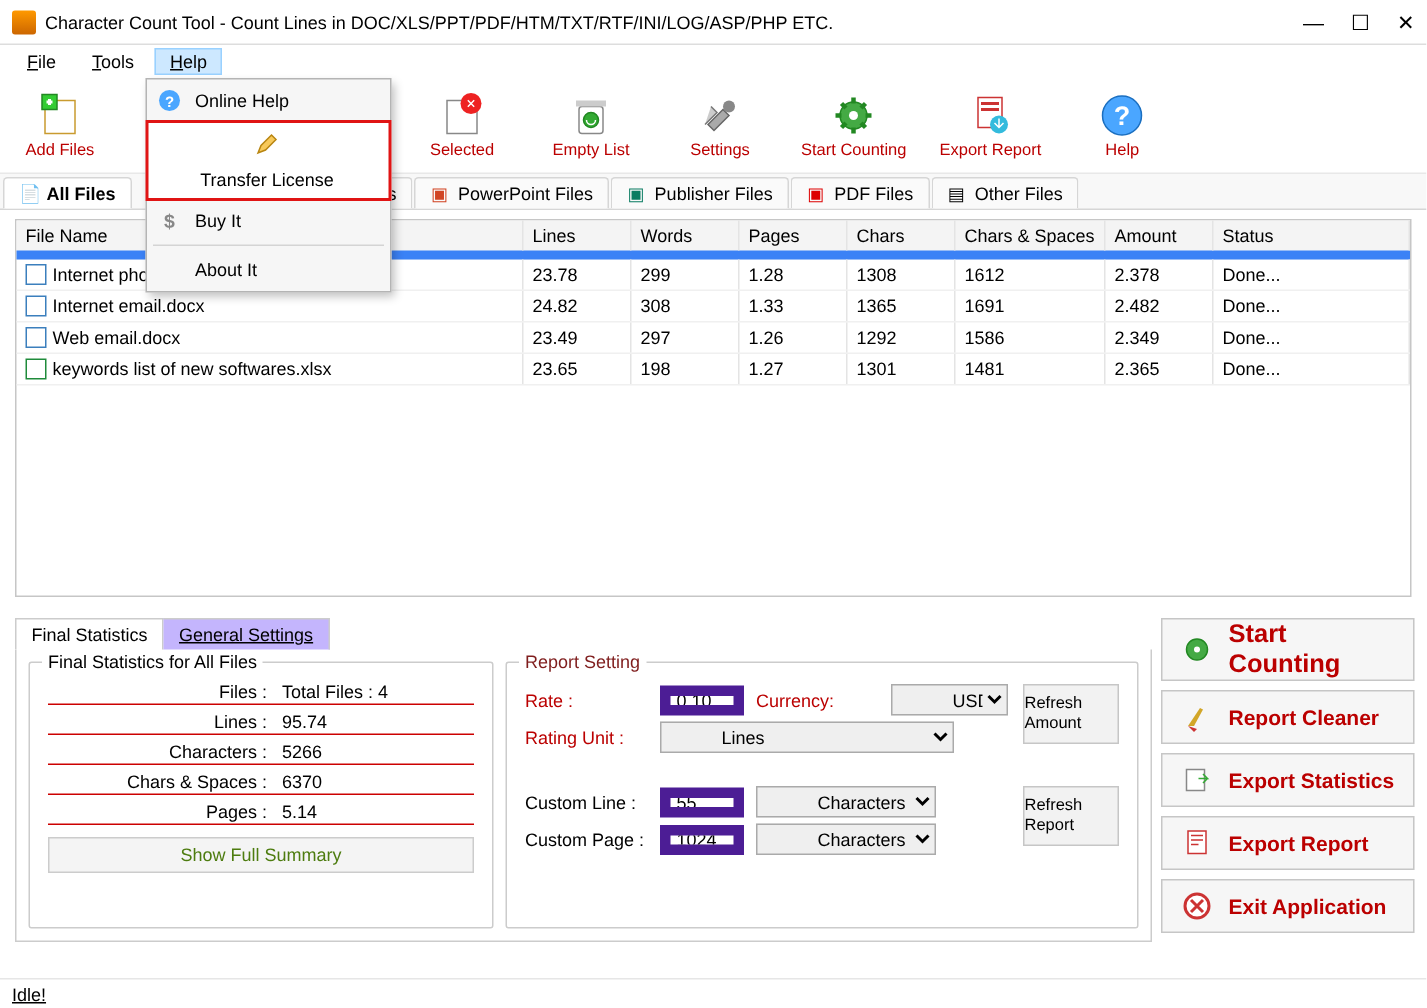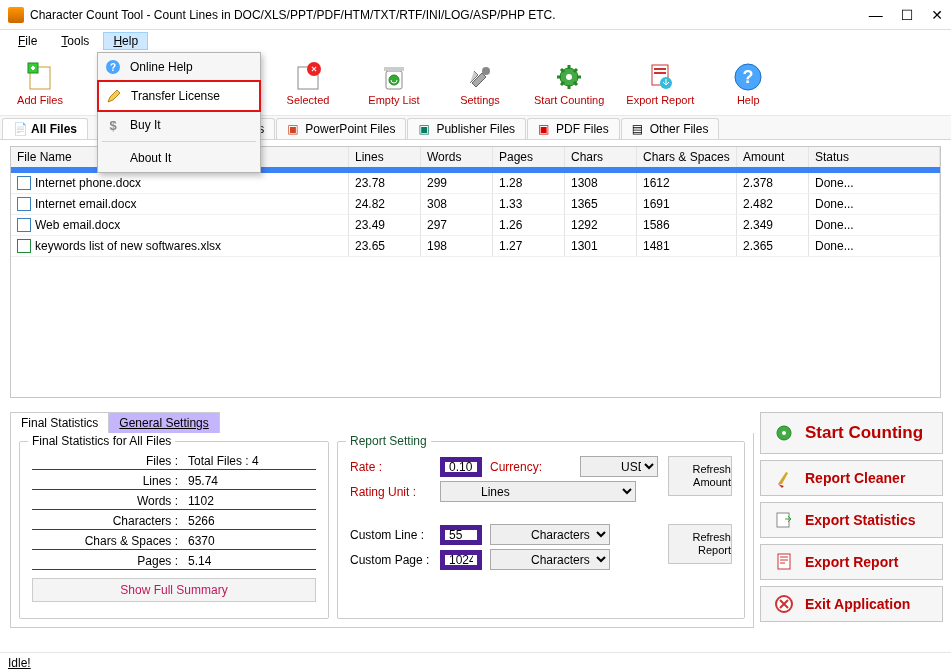--- a/index.html
+++ b/index.html
@@ -45,35 +45,35 @@
 .lower-left { flex:0 0 725px; }
 .panel-row { display:flex; gap:8px; }
 .groupbox { border:1px solid #ccc; border-radius:2px; padding:10px 12px 8px 12px; margin-top:0; position:relative; }
 .groupbox > .legend { position:absolute; top:-8px; left:8px; background:#fff; padding:0 4px; font-size:12px; }
 .fs-box { flex:0 0 310px; height:178px; }
 .rs-box { flex:1; height:178px; }
 .stat-line { display:flex; border-bottom:1px solid #c00; font-size:12px; margin:2px 0 4px 0; padding-bottom:1px;}
 .stat-line.noline { border-bottom:none; }
 .stat-line .lbl { flex:0 0 150px; text-align:right; padding-right:4px; }
 .stat-line .val { padding-left:6px; }
-.show-summary { width:100%; height:24px; background:#f4f4f4; border:1px solid #ccc; color:#be185d; cursor:pointer; font-size:12px; margin-top:4px;}
+.show-summary { width:100%; height:24px; background:#f4f4f4; border:1px solid #ccc; color:#4d7c0f; cursor:pointer; font-size:12px; margin-top:4px;}
 .rs-row { display:flex; align-items:center; gap:8px; margin:4px 0; font-size:12px; }
 .rs-row label { min-width:82px; }
-.rs-row input[type=text]{ width:42px; height:20px; border:5px solid #4c1d95; padding:0 4px; font-size:12px;}
+.rs-row input[type=text]{ width:56px; height:20px; border:7px solid #4c1d95; padding:0 4px; font-size:12px;}
 .rs-row select { height:21px; border:1px solid #aaa; font-size:12px;padding-left:36px; }
-.btn-small { width:64px; height:40px; background:#f2f2f2; border:1px solid #c6c6c6; font-size:11px; text-align:right; cursor:pointer; display:flex; align-items:center; justify-content:center; line-height:1.2; }
+.btn-small { width:64px; height:40px; background:#f2f2f2; border:1px solid #c6c6c6; font-size:11px; text-align:left; cursor:pointer; display:flex; align-items:center; justify-content:center; line-height:1.2; }
 .right-panel { flex:1; display:flex; flex-direction:column; gap:6px; padding-top:0px; }
 .big-btn { height:36px; border:1px solid #c6c6c6; background:#f6f6f6; display:flex; align-items:center; gap:10px; padding:0 12px; font-size:14px; color:#b00; cursor:pointer; font-weight:bold; }
 .big-btn.start { height:42px; font-size:17px; }
 .big-btn .bicon { width:22px; height:22px; display:flex; align-items:center; justify-content:center; }
 .status-bar { position:absolute; bottom:0; left:0; right:0; height:20px; display:flex; align-items:center; padding:0 8px; font-size:12px; border-top:1px solid #e6e6e6;text-decoration:underline; }
 .dropdown { position:absolute; top:52px; left:97px; width:164px; background:#f6f6f6; border:1px solid #b4b4b4; box-shadow:2px 3px 6px rgba(0,0,0,0.25); z-index:10; }
 .dd-item { display:flex; align-items:center; gap:8px; padding:5px 8px 5px 6px; cursor:pointer; font-size:12px; }
 .dd-item .ddicon { width:18px; height:18px; display:flex; align-items:center; justify-content:center; }
-.dd-item.selected { background:#fff; border:2px solid #e01414; margin:-1px; }
+.dd-item.selected { background:#fff; border:2px solid #e01414; margin:-1px;flex-direction:column; }
 .dd-sep { height:1px; background:#d4d4d4; margin:2px 4px; }
 svg { display:block; }
 </style>
 </head>
 <body>
 
 <div class="titlebar">
   <div class="app-icon"></div>
   <div class="title">Character Count Tool - Count Lines in DOC/XLS/PPT/PDF/HTM/TXT/RTF/INI/LOG/ASP/PHP ETC.</div>
   <div class="win-controls">
@@ -305,40 +305,36 @@
         <div class="legend">Final Statistics for All Files</div>
         <div class="stat-line">
             <span class="lbl">Files :</span>
             <span class="val">Total Files : 4</span>
           </div>
         <div class="stat-line">
             <span class="lbl">Lines :</span>
             <span class="val">95.74</span>
           </div>
         <div class="stat-line">
-            <span class="lbl">Words :</span>
-            <span class="val">1102</span>
-          </div>
-        <div class="stat-line">
             <span class="lbl">Characters :</span>
             <span class="val">5266</span>
           </div>
         <div class="stat-line">
             <span class="lbl">Chars &amp; Spaces :</span>
             <span class="val">6370</span>
           </div>
         <div class="stat-line">
             <span class="lbl">Pages :</span>
             <span class="val">5.14</span>
           </div>
         <button class="show-summary">Show Full Summary</button>
       </div>
 
       <div class="groupbox rs-box">
-        <div class="legend" style="color:#14532d">Report Setting</div>
+        <div class="legend" style="color:#7f1d1d">Report Setting</div>
         <div style="display:flex; gap:10px;">
           <div style="flex:1;">
             <div class="rs-row">
               <label style="color:#b00">Rate :</label>
               <input type="text" value="0.10" style="">
               <label style="color:#b00">Currency:</label>
               <select style="width:78px"><option>USD ($)</option></select>
             </div>
             <div class="rs-row">
               <label style="color:#b00">Rating Unit :</label>

